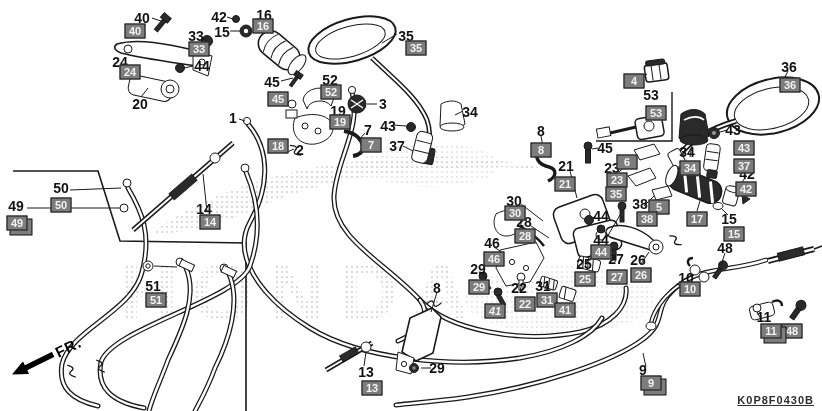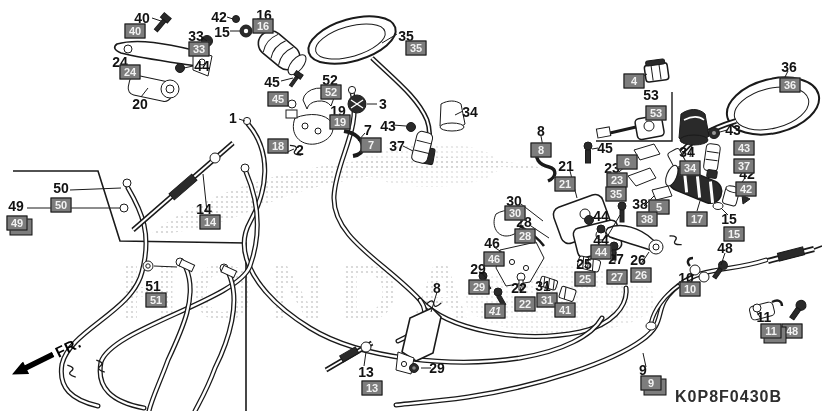--- a/index.html
+++ b/index.html
@@ -20,22 +20,22 @@
   }
   .ref{
     position:absolute;transform:translate(-50%,-50%);
     min-width:21px;height:15px;padding:0 2px;box-sizing:border-box;
     background:var(--box-fill);border:1px solid #111;color:var(--box-text);
     font-size:11px;font-weight:bold;display:flex;align-items:center;justify-content:center;
     line-height:1;cursor:pointer;
   }
   .ref.stacked{box-shadow:4px 4px 0 0 var(--box-fill),4px 4px 0 1px #111;}
   .code{
-    position:absolute;right:40px;bottom:5px;font-size:16px;color:#2e2e2e;
-    letter-spacing:1px;font-weight:bold;
+    position:absolute;right:8px;bottom:5px;font-size:11px;color:#2e2e2e;
+    letter-spacing:1px;font-weight:bold;text-decoration:underline;
   }
   .fr{
     position:absolute;left:12px;top:366px;transform:rotate(-26deg);transform-origin:left center;
     display:flex;align-items:center;gap:3px;
   }
   .fr-arrow{
     width:46px;height:14px;background:#000;
     clip-path:polygon(0 50%,34% 0,34% 30%,100% 30%,100% 70%,34% 70%,34% 100%);
   }
   .fr-label{font-size:15px;font-weight:bold;color:#000;letter-spacing:1px;}

